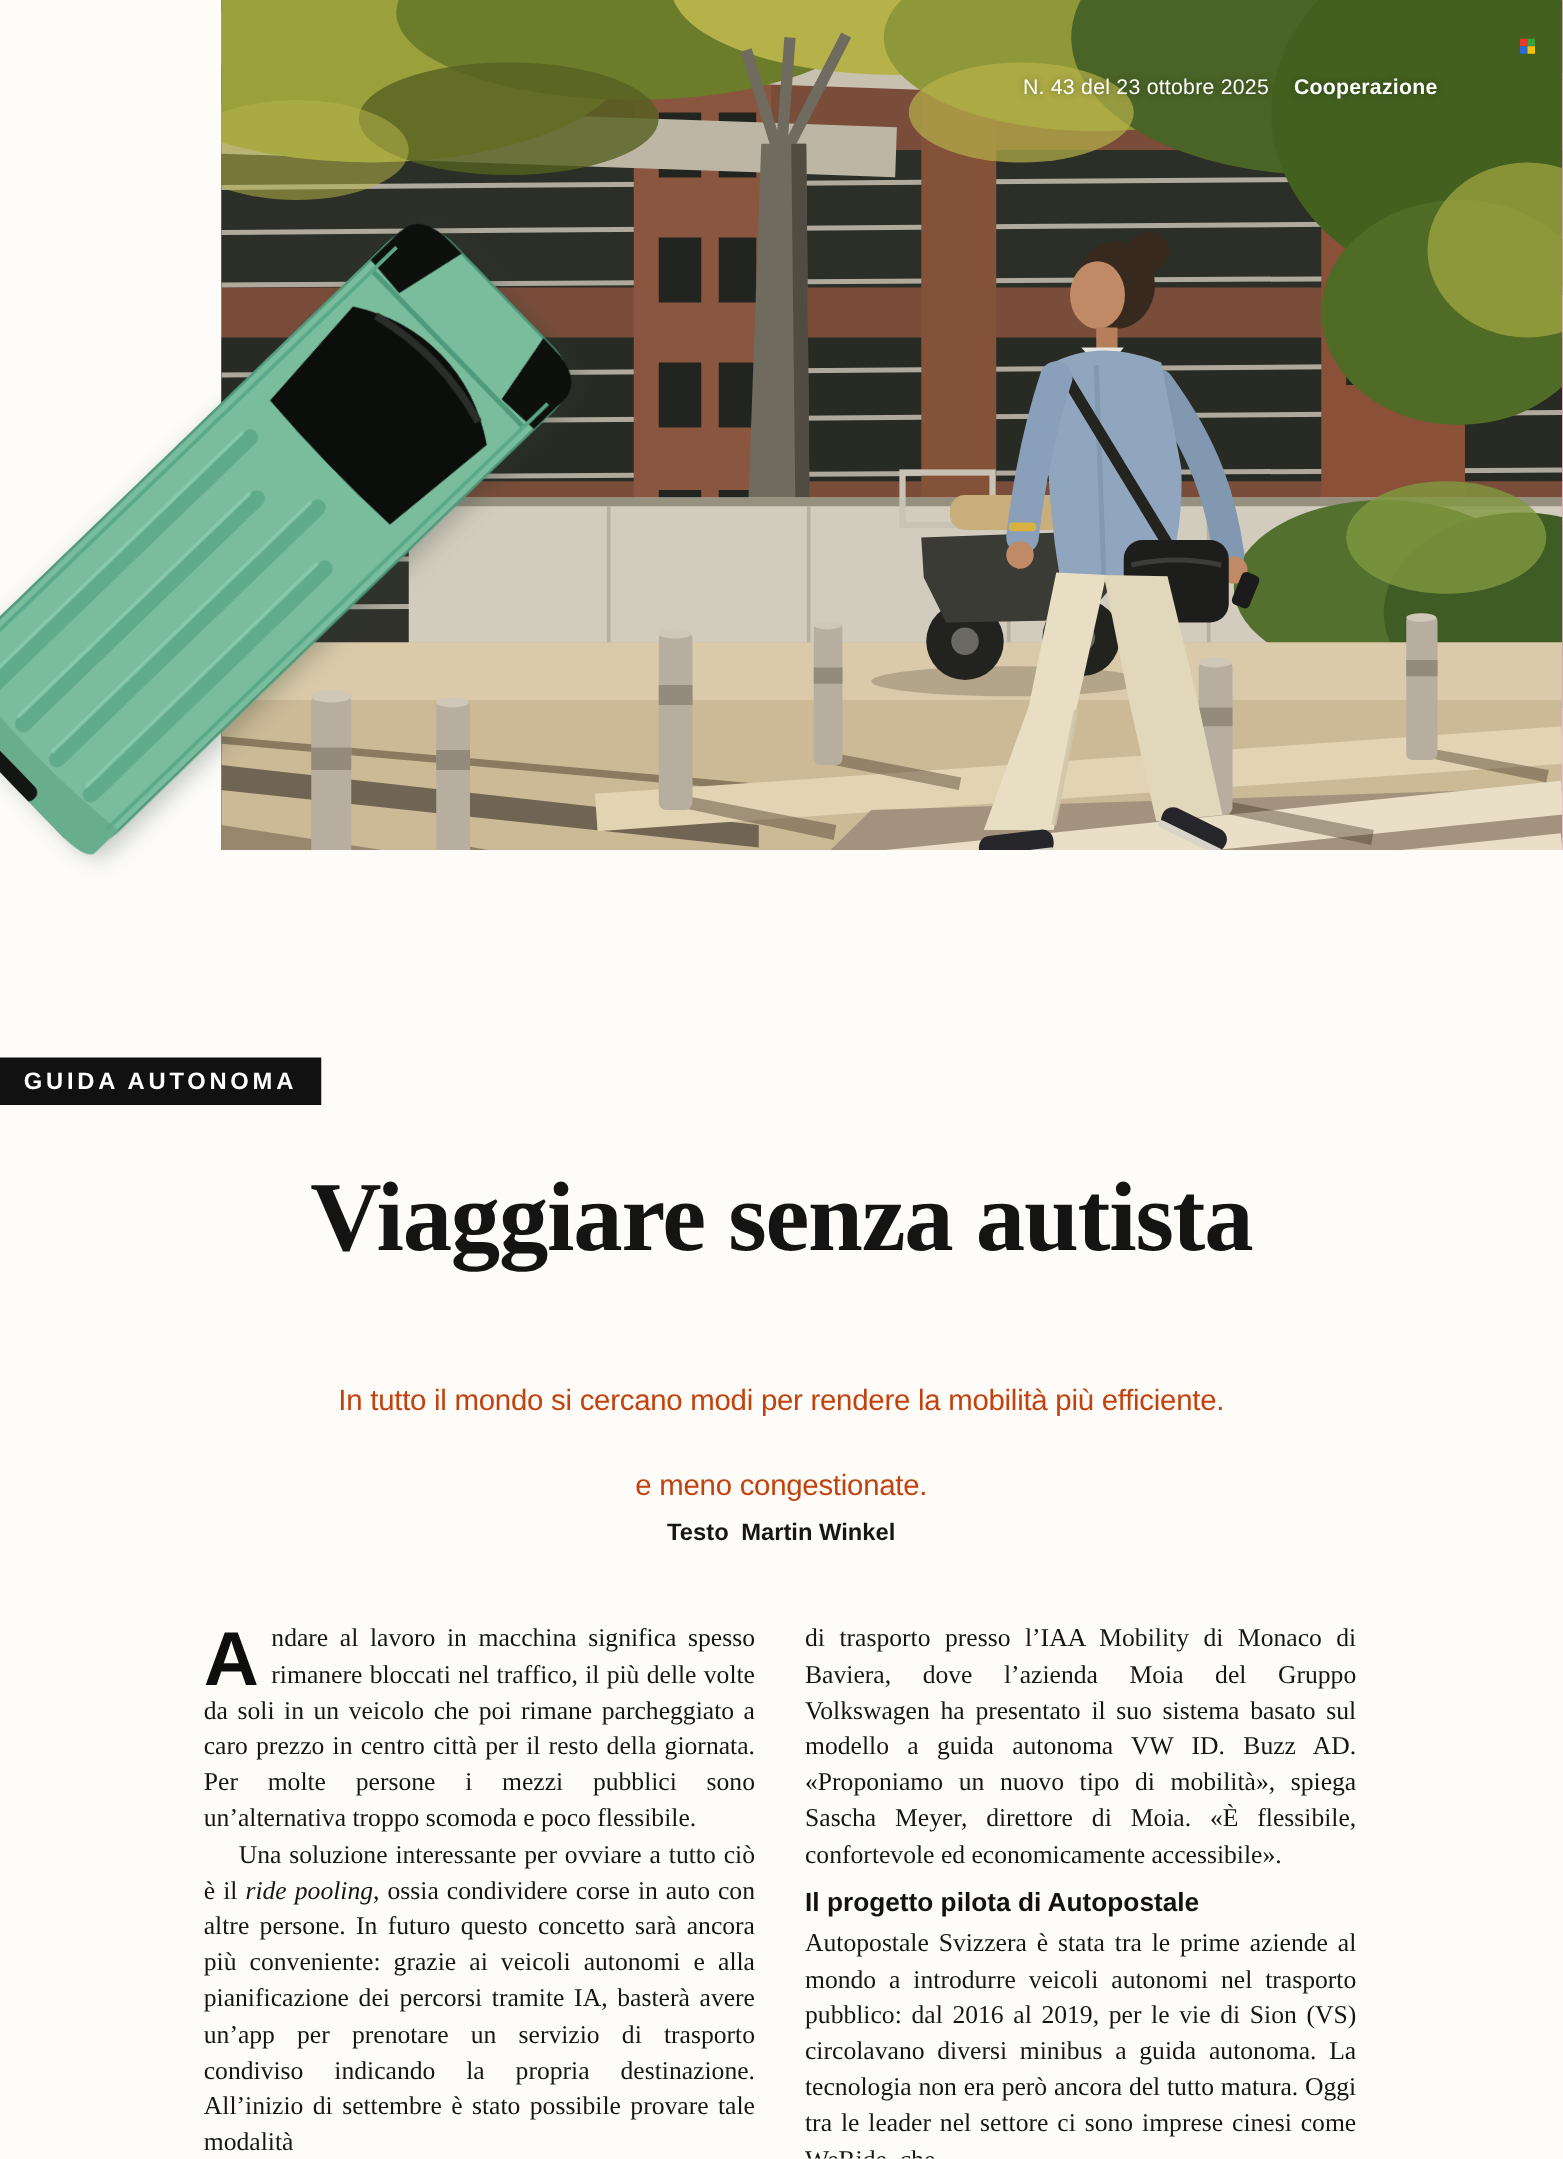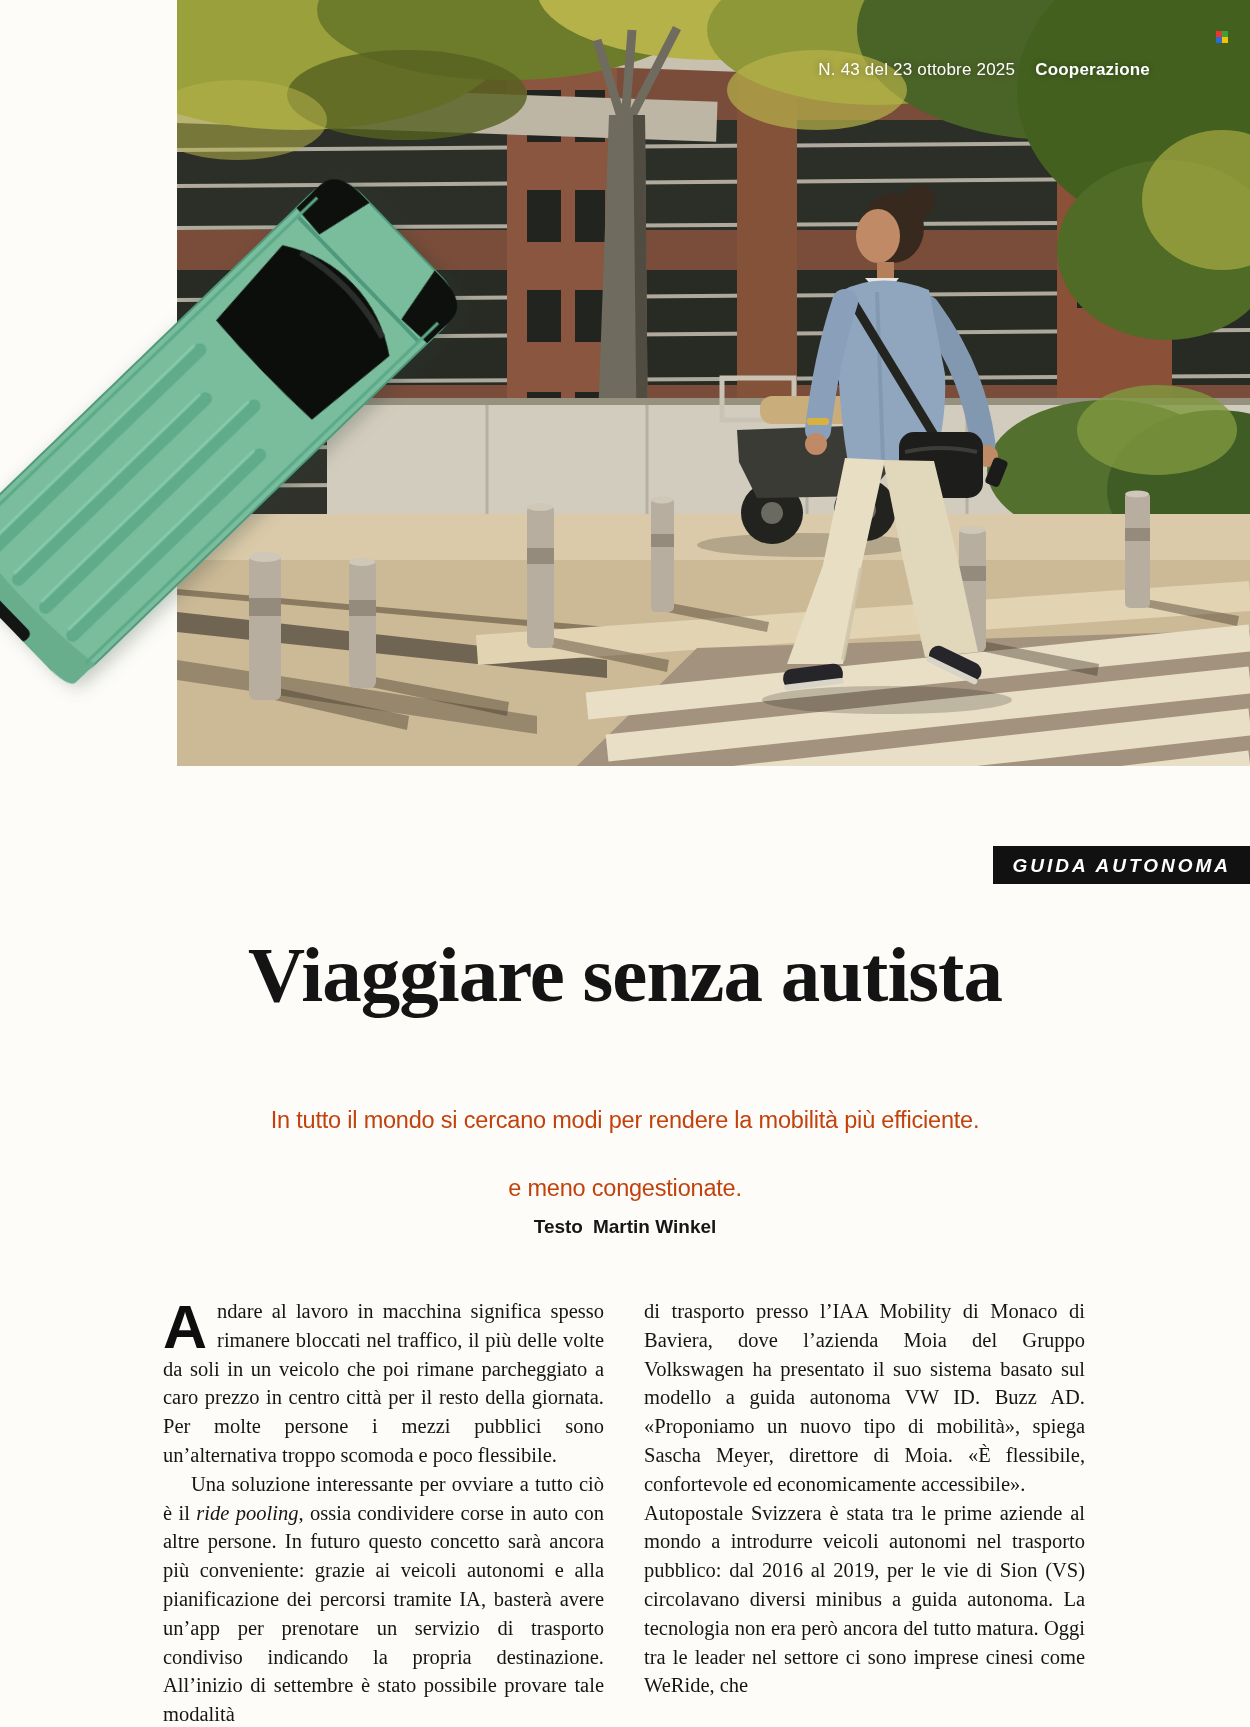--- a/index.html
+++ b/index.html
@@ -3,21 +3,21 @@
 <meta charset="utf-8">
 <style>
   * { margin:0; padding:0; box-sizing:border-box; }
   html,body { background:#ffffff; }
   body{
     width:1250px; height:1727px; position:relative; overflow:hidden;
     font-family:"Liberation Sans", sans-serif; background:#fdfcf8;
   }
   
   .photo{
-    position:absolute; left:177px; top:0; width:1073px; height:766px;
+    position:absolute; left:177px; top:0; width:1073px; height:680px;
     overflow:hidden; background:#be185d;
   }
   .photo svg{ display:block; }
   .photo-header{
     position:absolute; top:60px; right:100px; color:#fff; font-size:17px;
     display:flex; gap:20px; align-items:baseline; text-shadow:0 0 6px rgba(0,0,0,.35);
   }
   .photo-header .issue{ font-weight:400; letter-spacing:.2px; }
   .photo-header .brand{ font-weight:700; letter-spacing:.2px;text-align:center; }
   .corner-logo{
@@ -25,21 +25,21 @@
     display:grid; grid-template-columns:1fr 1fr; grid-template-rows:1fr 1fr;
   }
   .corner-logo i{ display:block; }
   
   .van{
     position:absolute; left:-75px; top:328px; width:560px; height:198px;
     transform:rotate(-44deg); transform-origin:center;
     filter:drop-shadow(3px 7px 9px rgba(40,60,50,.28));
   }
   
-  .kicker-wrap{ position:absolute; top:846px; left:0; width:100%; text-align:right;font-style:italic; }
+  .kicker-wrap{ position:absolute; top:846px; left:0; width:100%; text-align:left; }
   .kicker{
     display:inline-block; background:#111111; color:#ffffff;
     font-weight:700; font-size:19px; letter-spacing:3px;
     padding:9px 19px 7px;
   }
   
   .headline{
     position:absolute; top:888px; left:0; width:100%; text-align:center;
     font-family:"Liberation Serif", serif; font-weight:700;
     font-size:79px; line-height:1.08; letter-spacing:-1px; color:#141414;margin-top:44px;
@@ -343,15 +343,16 @@
   <span class="label">Testo</span><span class="author">Martin Winkel</span>
 </p>
 
 <div class="cols">
   <div class="col">
     <p><span class="dropcap">A</span><span>ndare al lavoro in macchina significa spesso rimanere bloccati nel traffico, il più delle volte da soli in un veicolo che poi rimane parcheggiato a caro prezzo in centro città per il resto della giornata. Per molte persone i mezzi pubblici sono un’alternativa troppo scomoda e poco flessibile.</span></p>
     <p class="indent"><span>Una soluzione interessante per ovviare a tutto ciò è il </span><em>ride pooling</em><span>, ossia condividere corse in auto con altre persone. In futuro questo concetto sarà ancora più conveniente: grazie ai veicoli autonomi e alla pianificazione dei percorsi tramite IA, basterà avere un’app per prenotare un servizio di trasporto condiviso indicando la propria destinazione. All’inizio di settembre è stato possibile provare tale modalità</span></p>
   </div>
   <div class="col">
     <p>di trasporto presso l’IAA Mobility di Monaco di Baviera, dove l’azienda Moia del Gruppo Volkswagen ha presentato il suo sistema basato sul modello a guida autonoma VW ID. Buzz AD. «Proponiamo un nuovo tipo di mobilità», spiega Sascha Meyer, direttore di Moia. «È flessibile, confortevole ed economicamente accessibile».</p>
+    <h3 class="subhead">Il progetto pilota di Autopostale</h3>
     <p>Autopostale Svizzera è stata tra le prime aziende al mondo a introdurre veicoli autonomi nel trasporto pubblico: dal 2016 al 2019, per le vie di Sion (VS) circolavano diversi minibus a guida autonoma. La tecnologia non era però ancora del tutto matura. Oggi tra le leader nel settore ci sono imprese cinesi come WeRide, che</p>
   </div>
 </div>
 
 </body></html>

